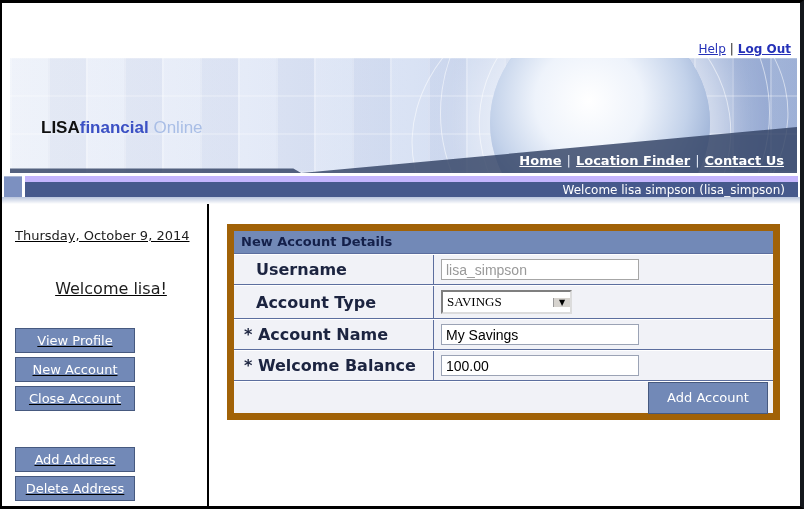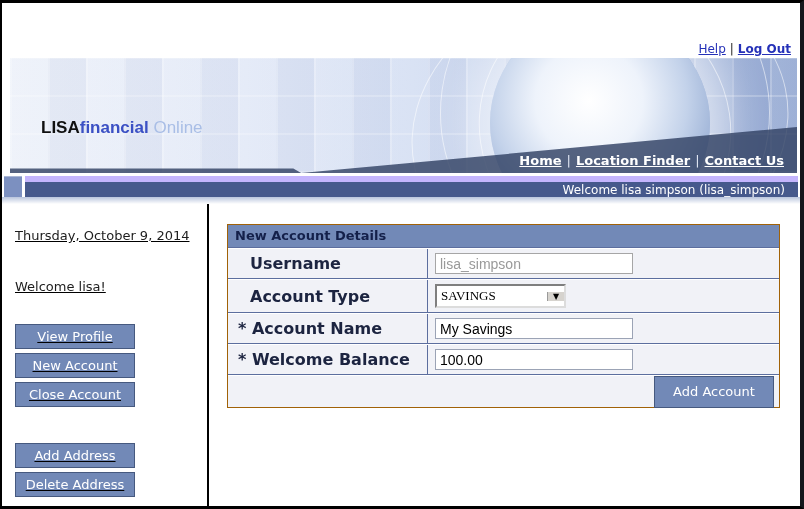--- a/index.html
+++ b/index.html
@@ -46,32 +46,32 @@
   .welcomebar{ height:21px; display:flex; align-items:stretch; }
   .wsq{ width:18px; margin-left:2px; background:#7c90c0; border-top:1px solid #a9b6d6; }
   .wbar{ flex:1; margin-left:3px; margin-right:2px; background:#46598c; border-top:6px solid #c4b5fd;
          display:flex; align-items:center; justify-content:flex-end; padding-right:13px;
          color:#fff; font-size:12px; }
   .fade{ height:7px; background:linear-gradient(#b9c5dd, #ffffff); }
   
   .content{ display:flex; height:338px; }
   .sidebar{ width:205px; padding:24px 0 0 13px;text-decoration:underline; }
   .sdate{ font-size:13px; color:#1d1d1d; }
-  .sgreet{ font-size:13px; color:#1d1d1d; margin-top:36px; }
+  .sgreet{ font-size:16px; color:#1d1d1d; margin-top:36px;text-align:center; }
   .btncol{ margin-top:30px; }
   .btn{ display:block; width:120px; height:25px; margin-bottom:4px;
         background:#7289b7; border:1px solid #46597f; color:#fff; font-size:13px;
         font-family:"DejaVu Sans", sans-serif; cursor:pointer; text-align:center; line-height:22px; }
   .grp2{ margin-top:36px; }
   .btn.logout{ margin-top:24px; background:#b17b76; border-color:#8a534f; }
   .vdivider{ width:2px; background:#000; }
   .main{ flex:1; position:relative; }
   
   .form{ position:absolute; left:18px; top:20px; width:553px;
-         border:1px solid #a16207; background:#fff; }
+         border:7px solid #a16207; background:#fff; }
   .f-header{ background:#7289b7; color:#14204a; font-size:13px; font-weight:bold;
              padding:3px 7px 4px 7px; border-bottom:1px solid #5c6e9e; }
   .f-row{ display:flex; background:#f1f2f7; border-top:1px solid #ffffff;
           border-bottom:1px solid #5c6e9e; min-height:29px; align-items:center; }
   .f-label{ width:200px; align-self:stretch; display:flex; align-items:center;
             border-right:1px solid #5c6e9e; font-size:16px; font-weight:bold; color:#1c2440;
             padding-left:10px; }
   .f-label.indent{ padding-left:22px; }
   .f-field{ flex:1; padding:4px 0 4px 7px; }
   .ti{ font-family:"Liberation Sans", sans-serif; font-size:14px; padding:1px 4px;

